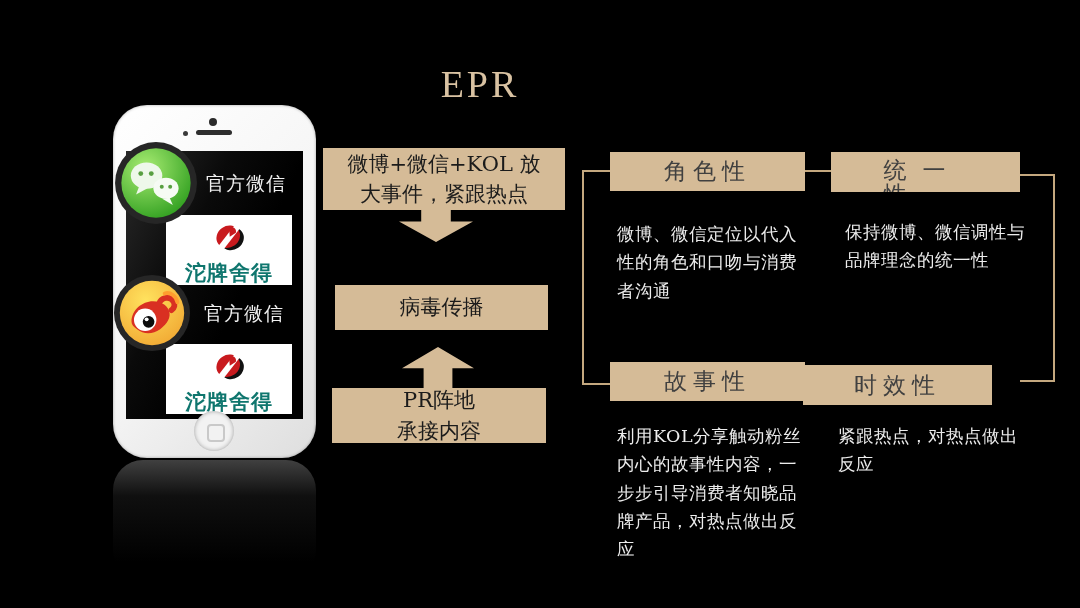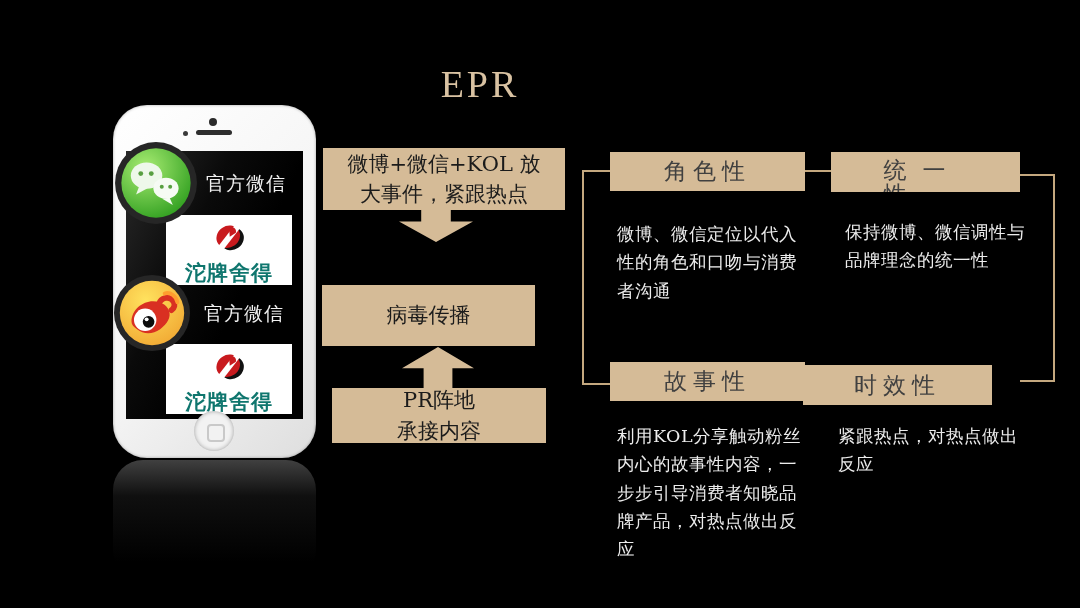--- a/index.html
+++ b/index.html
@@ -35,21 +35,21 @@
     background:#f2f2f2;box-shadow:inset 0 0 4px rgba(0,0,0,.35);}
   .home-sq{position:absolute;left:13px;top:13px;width:14px;height:14px;border:2px solid #c9c9c9;border-radius:4px;}
   .reflection{position:absolute;left:113px;top:460px;width:203px;height:120px;border-radius:30px;
     background:linear-gradient(180deg,rgba(160,160,160,.40) 0%,rgba(70,70,70,.22) 30%,rgba(0,0,0,0) 85%);}
 
   
   .flow-box{position:absolute;background:#d5bb97;color:#1b1b1b;display:flex;
     align-items:center;justify-content:center;text-align:center;font-size:21px;line-height:1.45;}
   .box-amplify{left:323px;top:148px;width:242px;height:62px;}
   .box-amplify .inner{width:212px;}
-  .box-viral{left:322px;top:285px;width:213px;height:61px;}
+  .box-viral{left:335px;top:285px;width:213px;height:45px;}
   .box-pr{left:332px;top:388px;width:214px;height:55px;white-space:pre-line;}
   .block-arrow{position:absolute;background:#d5bb97;}
   .arrow-down{left:399px;top:209px;width:74px;height:33px;
     clip-path:polygon(30% 0,70% 0,70% 38%,100% 38%,50% 100%,0 38%,30% 38%);}
   .arrow-up{left:402px;top:347px;width:72px;height:41px;
     clip-path:polygon(50% 0,100% 52%,70% 52%,70% 100%,30% 100%,30% 52%,0 52%);}
 
   
   .trait-box{position:absolute;background:#d5bb97;color:#404040;text-align:center;
     font-size:23px;letter-spacing:6px;}

